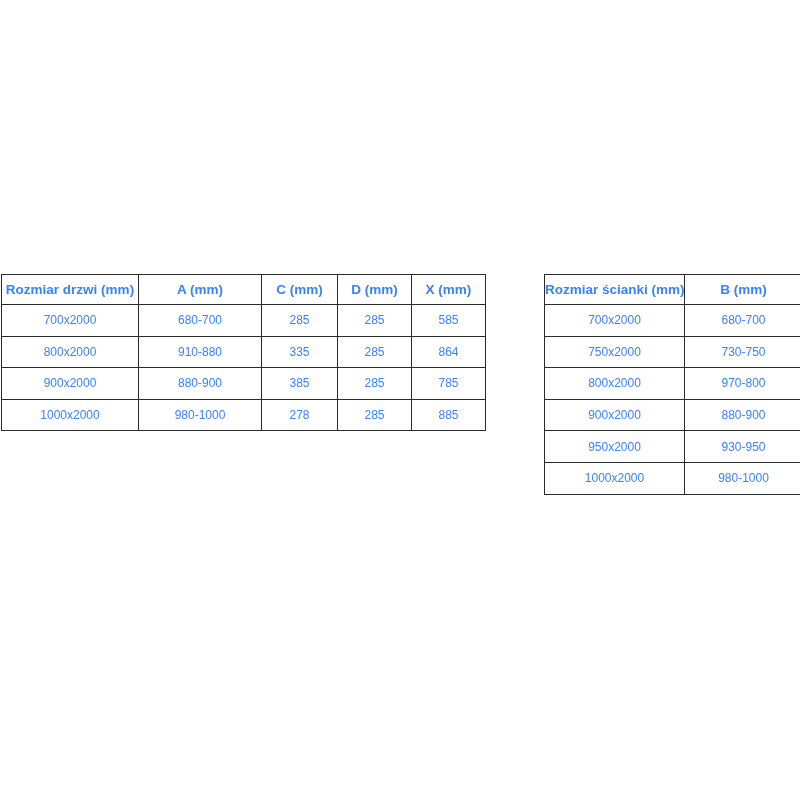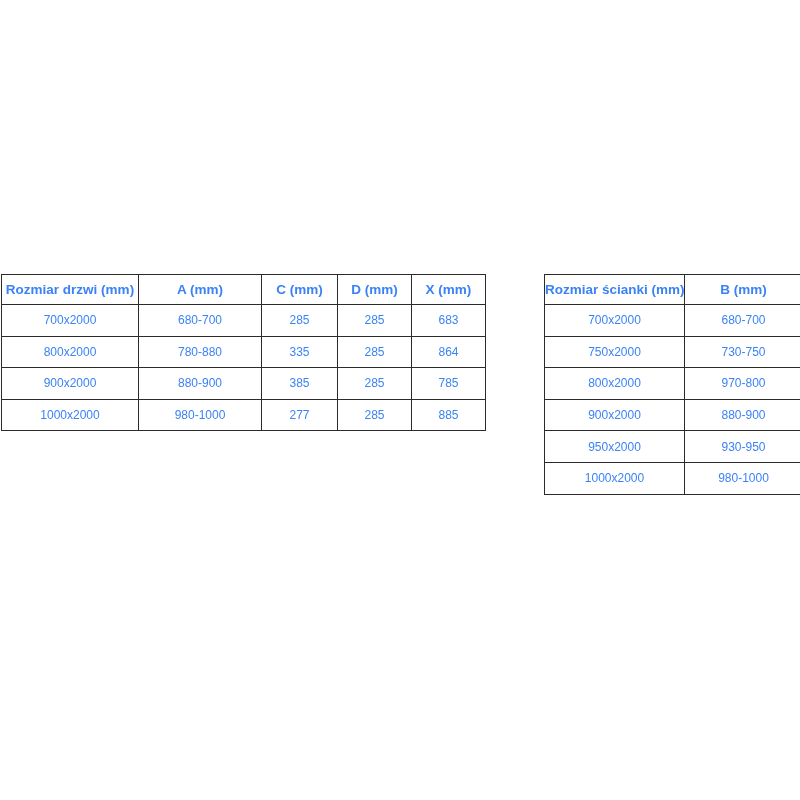--- a/index.html
+++ b/index.html
@@ -55,40 +55,40 @@
       <th>D (mm)</th>
       <th>X (mm)</th>
     </tr>
   </thead>
   <tbody>
     <tr>
       <td>700x2000</td>
       <td>680-700</td>
       <td>285</td>
       <td>285</td>
-      <td>683</td>
+      <td>585</td>
     </tr>
     <tr>
       <td>800x2000</td>
-      <td>780-880</td>
+      <td>910-880</td>
       <td>335</td>
       <td>285</td>
       <td>864</td>
     </tr>
     <tr>
       <td>900x2000</td>
       <td>880-900</td>
       <td>385</td>
       <td>285</td>
       <td>785</td>
     </tr>
     <tr>
       <td>1000x2000</td>
       <td>980-1000</td>
-      <td>277</td>
+      <td>278</td>
       <td>285</td>
       <td>885</td>
     </tr>
   </tbody>
 </table>
 
 <table id="walls-table" class="spec">
   <colgroup>
     <col style="width:140px">
       <col style="width:118px">

